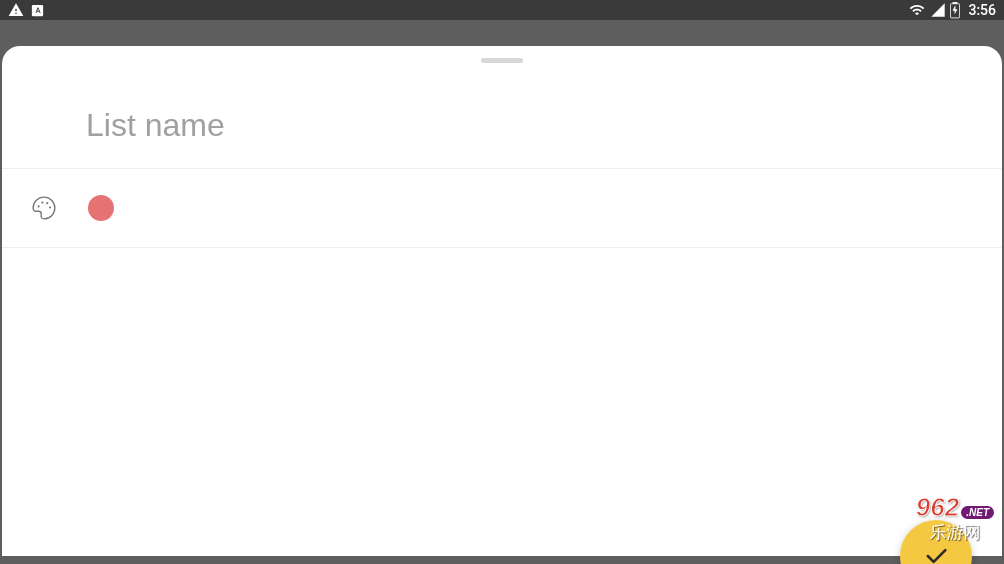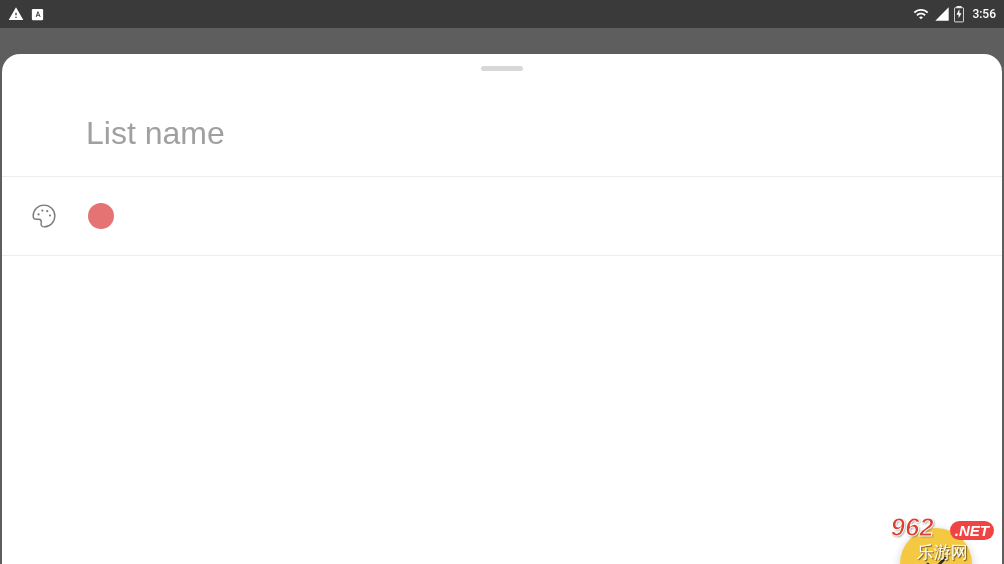--- a/index.html
+++ b/index.html
@@ -9,28 +9,28 @@
     }
     body {
       font-family: -apple-system, BlinkMacSystemFont, 'Segoe UI', Roboto, sans-serif;
       background: #5e5e5e;
       width: 1004px;
       height: 564px;
       overflow: hidden;
       position: relative;
     }
     .status-bar {
-      height: 28px;
+      height: 20px;
       background: #3a3a3a;
       display: flex;
       align-items: center;
       justify-content: space-between;
       padding: 0 8px;
       color: #fff;
-      font-size: 12px;
+      font-size: 14px;
     }
     .status-left {
       display: flex;
       align-items: center;
       gap: 6px;
     }
     .status-right {
       display: flex;
       align-items: center;
       gap: 4px;
@@ -115,21 +115,21 @@
       border-radius: 50%;
       background: #f5c842;
       display: flex;
       align-items: center;
       justify-content: center;
       box-shadow: 0 2px 8px rgba(0,0,0,0.2);
       transform: translateY(50%);
     }
     .watermark {
       position: absolute;
-      bottom: 0;
+      bottom: 12px;
       right: 8px;
       display: flex;
       flex-direction: column;
       align-items: center;
       pointer-events: none;
     }
     .watermark-badge {
       display: flex;
       align-items: baseline;
       font-family: Arial, sans-serif;
@@ -137,25 +137,25 @@
       font-style: italic;
     }
     .wm-962 {
       color: #d94030;
       font-size: 26px;
       -webkit-text-stroke: 1px #fff;
       text-shadow: 1px 1px 2px rgba(0,0,0,0.4);
     }
     .wm-net {
       color: #fff;
-      font-size: 15px;
-      background: #ef4444;
+      font-size: 10px;
+      background: #701a75;
       border-radius: 10px;
       padding: 1px 5px;
-      margin-left: 16px;
+      margin-left: 2px;
     }
     .wm-sub {
       color: #fff;
       font-size: 17px;
       text-shadow: 1px 1px 1px rgba(0,0,0,0.6);
       margin-top: -2px;
     }
   </style>
 </head>
 <body>

